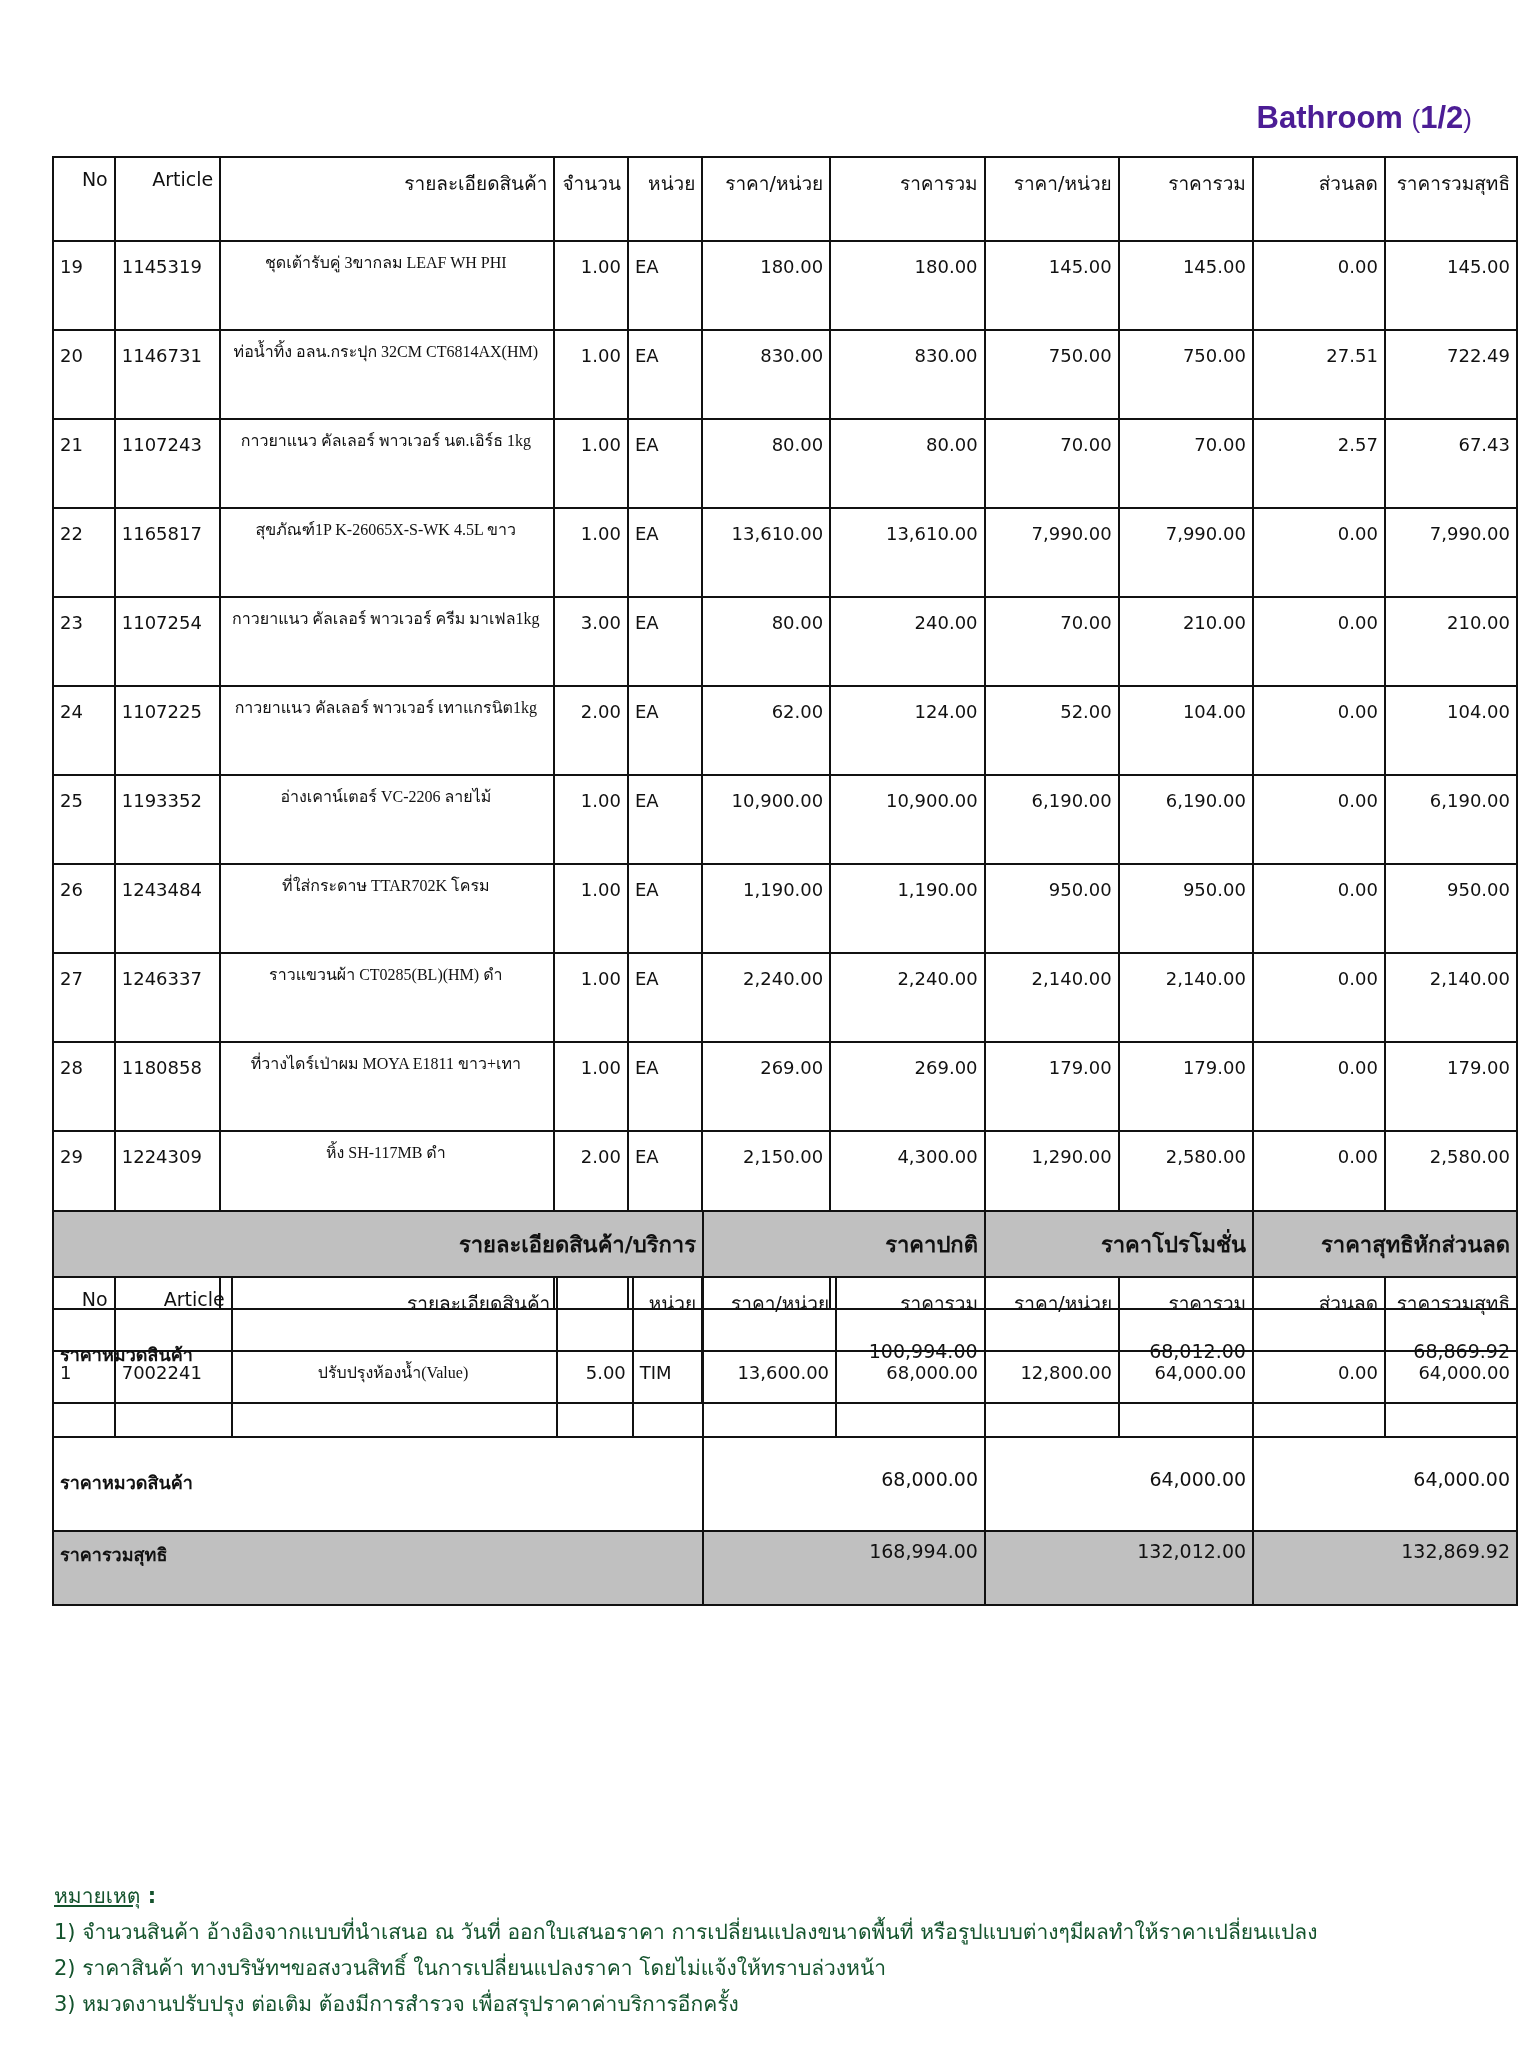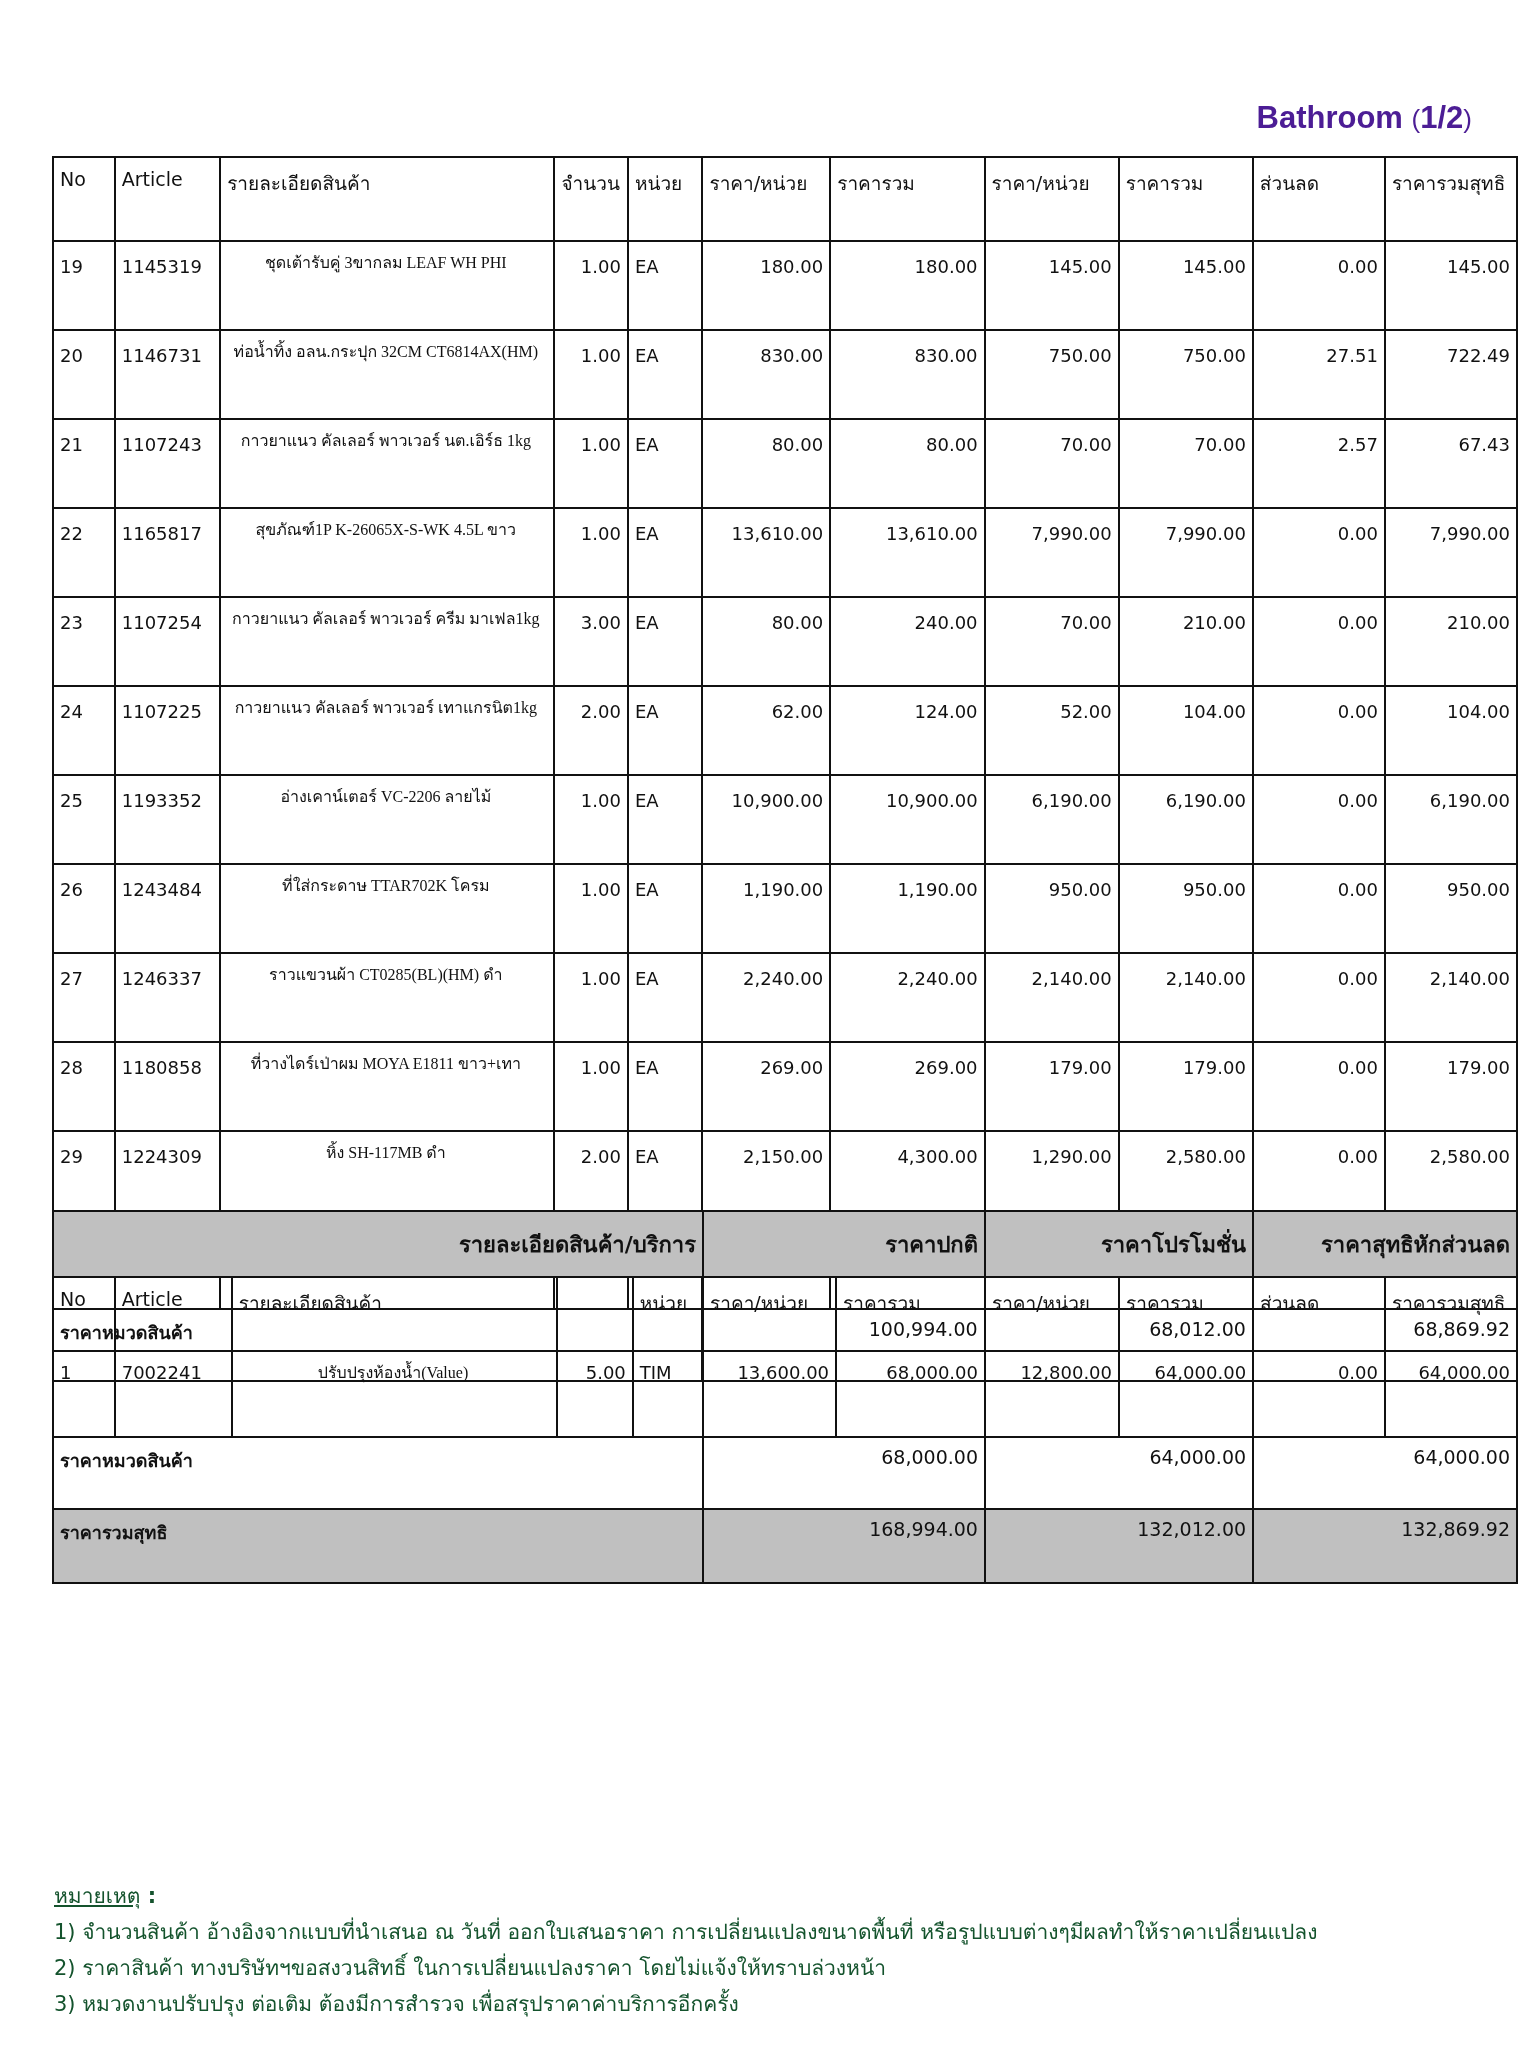--- a/index.html
+++ b/index.html
@@ -3,27 +3,27 @@
 <meta charset="utf-8">
 <style>
   html, body { margin:0; padding:0; background:#ffffff; }
   body { width:1536px; height:2048px; position:relative; font-family:"DejaVu Sans", "Liberation Sans", sans-serif; color:#111; overflow:hidden; }
   .title { position:absolute; right:64px; top:100px; font-family:"Liberation Sans", sans-serif; font-weight:bold; font-size:31px; color:#4c1d95; }
   .title .paren { font-weight:normal; font-size:26px; }
   .tbl { position:absolute; border-collapse:collapse; table-layout:fixed; font-size:18px; }
   .tbl td { border:2.5px solid #111; padding:0 6px; overflow:hidden; white-space:nowrap; }
   .t1 { left:52px; top:156px; width:1466px; }
   .t2 { left:52px; top:1210px; width:1466px; }
-  .hdr td { height:72px; vertical-align:top; padding-top:10px; text-align:left; font-size:19px; }
+  .hdr td { height:72px; vertical-align:top; padding-top:10px; text-align:right; font-size:19px; }
   .row td { height:73px; vertical-align:top; padding-top:14px; }
   .c { }
   .r { text-align:right; }
   .l { text-align:center;font-family:Liberation Serif, serif; }
   .desc { font-size:16px; padding-top:8px !important; padding-left:3px !important; }
-  .sub td { height:62px; vertical-align:top; padding-top:8px; font-weight:bold; font-size:18px; }
+  .sub td { height:62px; vertical-align:top; padding-top:30px; font-weight:bold; font-size:18px; }
   .sub td.val { font-weight:normal; font-size:19px; }
   .sec-hdr td { height:64px; vertical-align:middle; text-align:right; font-weight:bold; font-size:22px; background:#c0c0c0; }
   .t2 .hdr td { height:62px; }
   .t2 .row td { height:74px; vertical-align:top; padding-top:10px; }
   .gt td { height:64px; vertical-align:top; padding-top:8px; font-weight:bold; font-size:18px; background:#c0c0c0; }
   .gt td.val { font-weight:normal; font-size:19px; }
   .notes { position:absolute; left:54px; top:1878px; font-family:"DejaVu Sans", sans-serif; font-size:21px; line-height:36px; color:#14532d; }
   .notes .head { text-decoration:underline; }
   .notes .colon { text-decoration:none; font-weight:bold; }
 </style>

